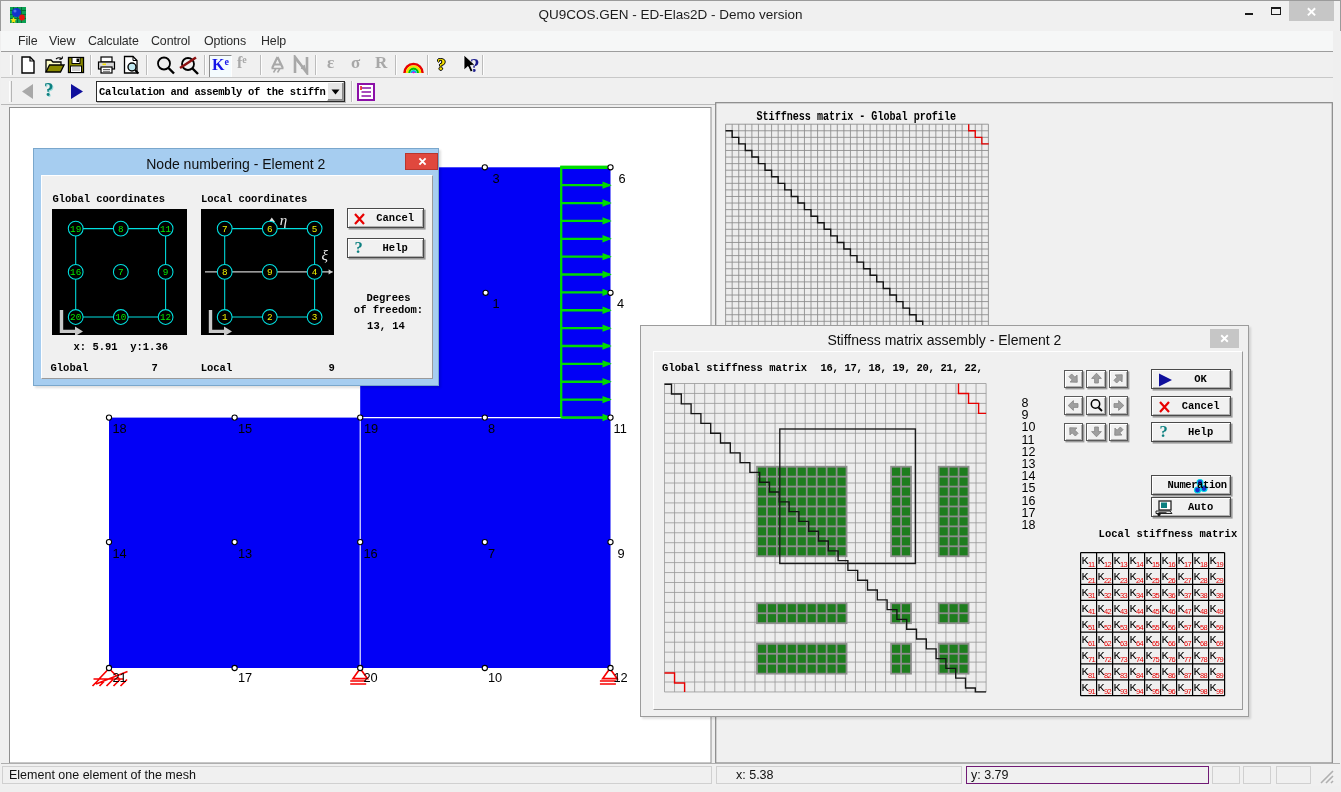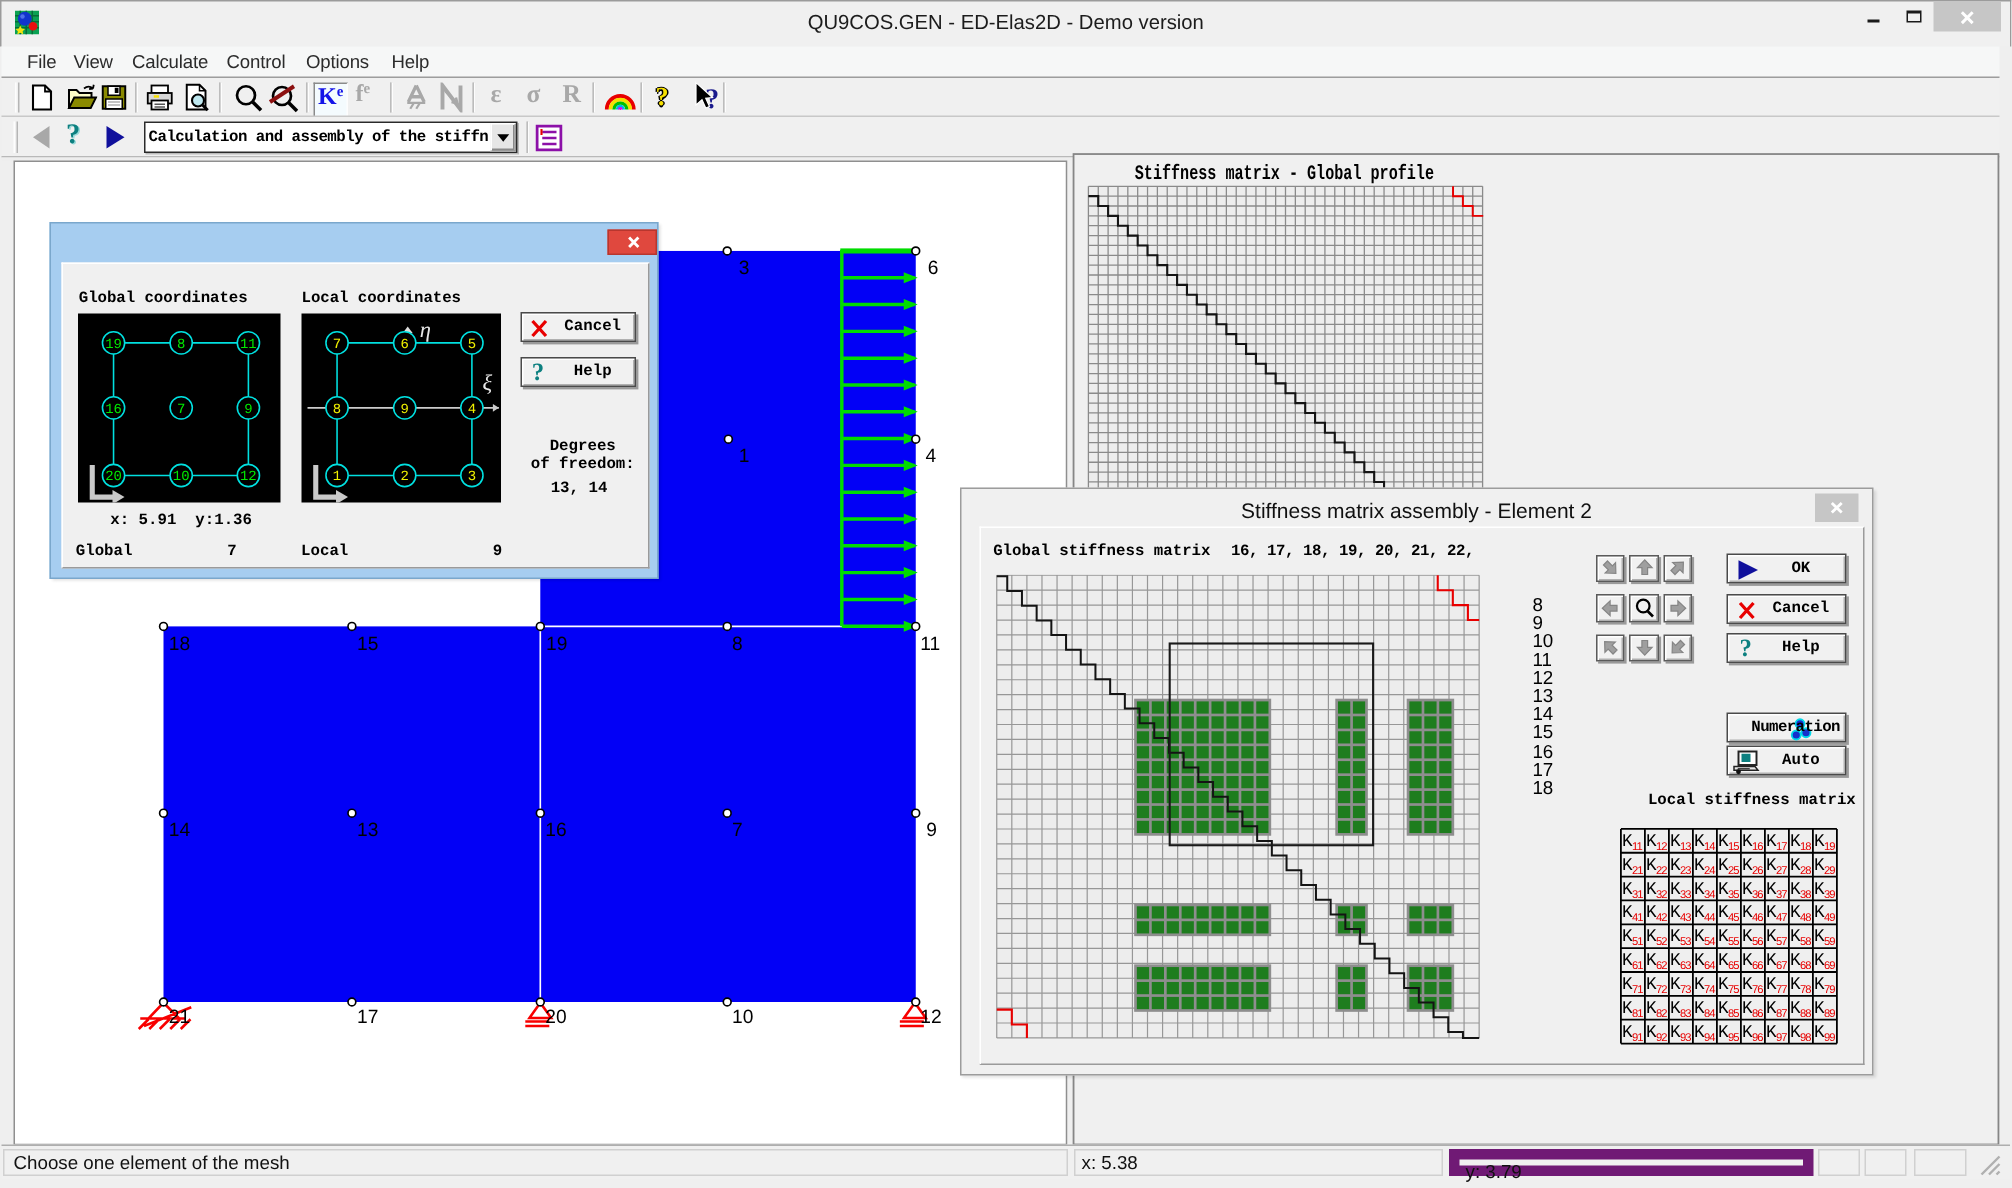--- a/index.html
+++ b/index.html
@@ -240,32 +240,33 @@
 <text x="363.5" y="557.5" font-size="12.8" fill="#000000">16</text>
 <text x="488" y="557.5" font-size="12.8" fill="#000000">7</text>
 <text x="617.5" y="557.5" font-size="12.8" fill="#000000">9</text>
 <text x="112.5" y="682.3" font-size="12.8" fill="#000000">21</text>
 <text x="238" y="682.3" font-size="12.8" fill="#000000">17</text>
 <text x="363.5" y="682.3" font-size="12.8" fill="#000000">20</text>
 <text x="488" y="682.3" font-size="12.8" fill="#000000">10</text>
 <text x="613.5" y="682.3" font-size="12.8" fill="#000000">12</text>
   </svg>
 <div class="statusbar"></div>
-<div class="abs" style="left:2px;top:766px;width:710px;height:18px;border:1px solid #d0d0d0;font-size:12.5px;padding-left:6px;line-height:17px;color:#111;">Choose one element of the mesh</div>
-<div class="abs" style="left:716px;top:766px;width:246px;height:18px;border:1px solid #d0d0d0;font-size:12.5px;padding-left:4px;line-height:17px;color:#111;">x: 5.38</div>
-<div class="abs" style="left:966px;top:766px;width:243px;height:18px;border:7px solid #701a75;font-size:12.5px;padding-left:4px;line-height:17px;color:#111;">y: 3.79</div>
+<div class="abs" style="left:2px;top:766px;width:710px;height:18px;border:1px solid #d0d0d0;font-size:12.5px;padding-left:6px;line-height:17px;color:#111;">Element one element of the mesh</div>
+<div class="abs" style="left:716px;top:766px;width:246px;height:18px;border:1px solid #d0d0d0;font-size:12.5px;padding-left:19px;line-height:17px;color:#111;">x: 5.38</div>
+<div class="abs" style="left:966px;top:766px;width:243px;height:18px;border:1px solid #701a75;font-size:12.5px;padding-left:4px;line-height:17px;color:#111;">y: 3.79</div>
 <div class="abs" style="left:1212px;top:766px;width:28px;height:18px;border:1px solid #d0d0d0;"></div>
 <div class="abs" style="left:1243px;top:766px;width:28px;height:18px;border:1px solid #d0d0d0;"></div>
 <div class="abs" style="left:1276px;top:766px;width:35px;height:18px;border:1px solid #d0d0d0;"></div>
 <div class="abs" style="left:1318px;top:768px;">
     <svg width="16" height="16" viewBox="0 0 16 16" style="">
       <path d="M15 3 L3 15 M15 8 L8 15 M15 13 L13 15" stroke="#b0b0b0" stroke-width="1.6"></path>
     </svg>
   </div>
 <div class="abs" style="left:32.5px;top:148px;width:406.5px;height:237.5px;background:#a6cdf0;border:1px solid #7aa7cc;box-shadow:1.5px 1.5px 2px rgba(0,0,0,0.12);z-index:20;">
+    <div class="abs" style="left:0;top:0;width:100%;height:30px;text-align:center;line-height:31px;font-size:14px;color:#101010;">Node numbering - Element 2</div>
     <div class="abs" style="left:371px;top:4px;width:33.5px;height:17px;background:#e0483e;border:1px solid #b8362e;">
       <svg width="33" height="16" viewBox="0 0 33 16" style="">
         <path d="M13.4 4.4 L19.6 10.6 M19.6 4.4 L13.4 10.6" stroke="#fff" stroke-width="1.9"></path>
       </svg>
     </div>
     <div class="abs" style="left:7.5px;top:26px;width:391.5px;height:204px;background:#f0f0f0;border:1px solid #fff;border-right-color:#9a9a9a;border-bottom-color:#9a9a9a;"></div>
     <div class="abs mono" style="left:19px;top:43.5px;font-size:10.5px;letter-spacing:-0.05px;">Global coordinates</div>
     <div class="abs mono" style="left:167.5px;top:43.5px;font-size:10.5px;letter-spacing:-0.05px;">Local coordinates</div>
     <div class="abs" style="left:18px;top:60px;width:135.7px;height:126.3px;background:#000;">
       <svg width="136" height="126" viewBox="0 0 136 126" style="">

